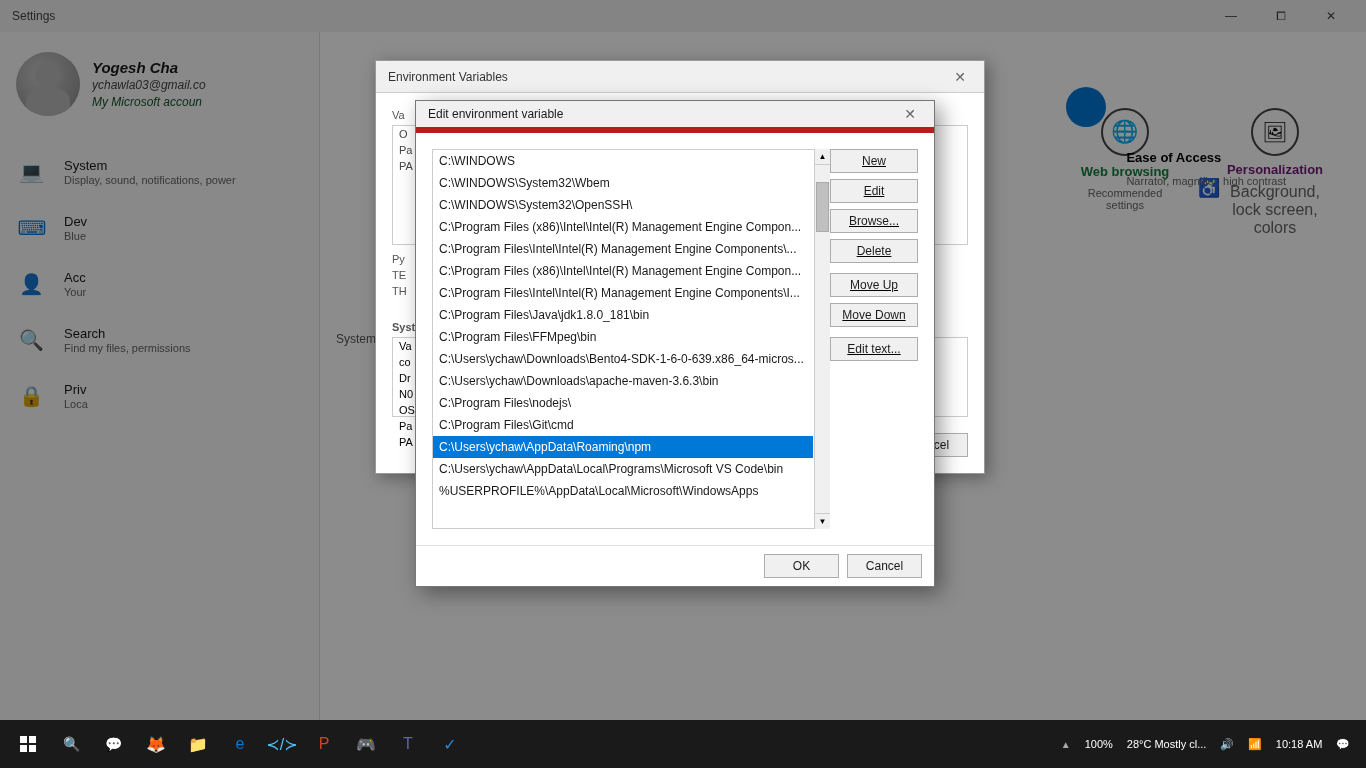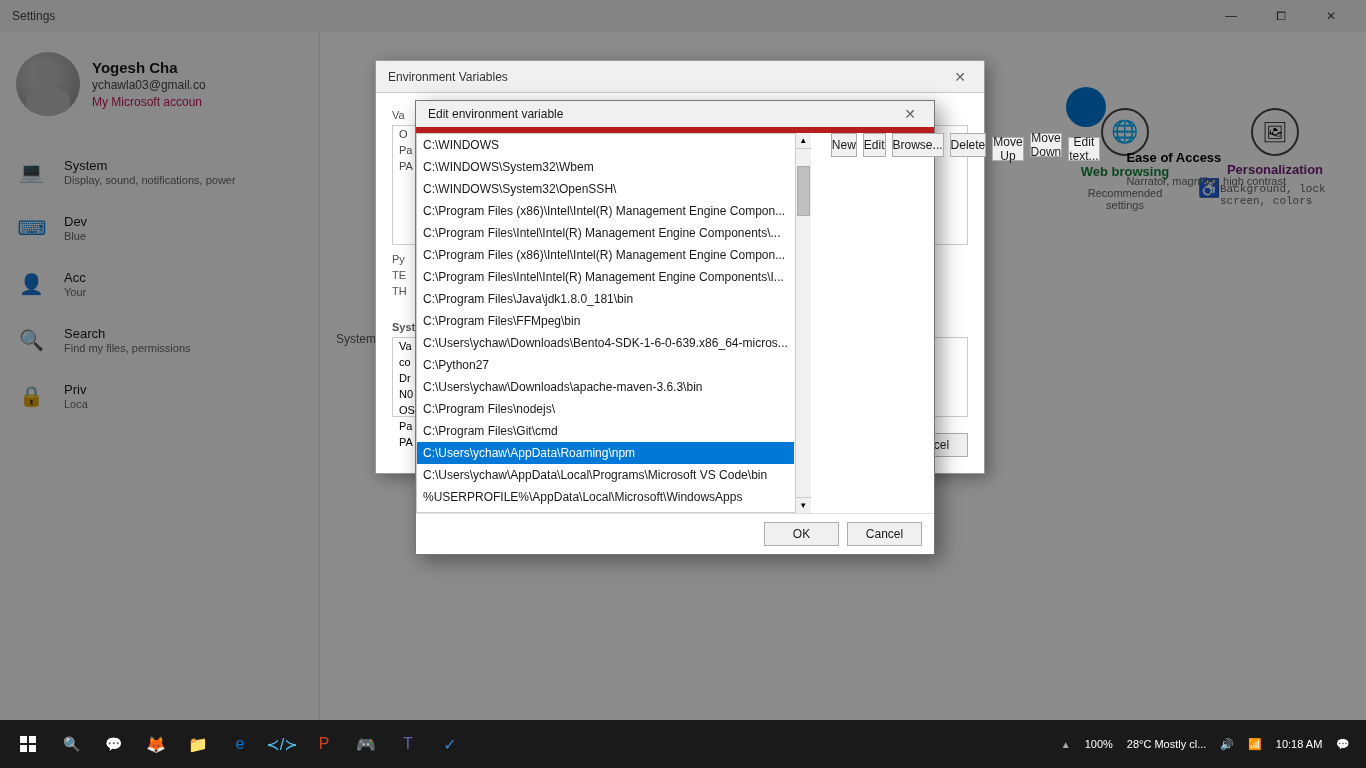--- a/index.html
+++ b/index.html
@@ -117,20 +117,21 @@
       background: #bbb;
       border-radius: 50% 50% 0 0;
       bottom: 0;
       left: 50%;
       transform: translateX(-50%);
     }
 
     .profile-info {
       flex: 1;
       min-width: 0;
+      font-style: italic;
     }
 
     .profile-name {
       font-size: 15px;
       font-weight: 600;
       color: #1a1a1a;
       white-space: nowrap;
       overflow: hidden;
       text-overflow: ellipsis;
     }
@@ -139,21 +140,21 @@
       font-size: 12px;
       color: #444;
       margin-top: 2px;
       white-space: nowrap;
       overflow: hidden;
       text-overflow: ellipsis;
     }
 
     .profile-link {
       font-size: 12px;
-      color: #be185d;
+      color: #14532d;
       margin-top: 3px;
       cursor: pointer;
     }
 
     .sidebar-nav {
       padding: 8px 0;
     }
 
     .nav-item {
       display: flex;
@@ -323,24 +324,23 @@
       justify-content: space-between;
     }
 
     .edit-dialog-title {
       font-size: 12px;
       color: #1a1a1a;
       font-weight: 400;
     }
 
     .edit-dialog-body {
-      padding: 0;
-      display: flex;
-      gap: 20px;
-      justify-content: flex-end;
+      padding: 16px;
+      display: flex;
+      gap: 0;
     }
 
     .path-list-container {
       flex: 1;
       position: relative;
     }
 
     .path-list {
       width: 100%;
       height: 380px;
@@ -360,24 +360,25 @@
       text-overflow: ellipsis;
     }
 
     .path-item.selected {
       background: #0078d7;
       color: #fff;
     }
 
     .edit-buttons {
       display: flex;
-      flex-direction: row;
+      flex-direction: column;
       gap: 6px;
       padding-top: 0;
       min-width: 88px;
+      text-decoration: underline;
     }
 
     .edit-btn {
       width: 88px;
       height: 24px;
       background: #f0f0f0;
       border: 1px solid #adadad;
       font-size: 12px;
       cursor: pointer;
       display: flex;
@@ -507,21 +508,21 @@
 
       <div class="top-right-icons" style="position:absolute; right:20px; top:60px; display:flex; gap:40px; align-items:flex-start;">
         <div class="tr-icon-group">
           <div style="width:48px; height:48px; border-radius:50%; border:2px solid #444; display:flex; align-items:center; justify-content:center; font-size:22px;">🌐</div>
           <div style="font-size:13px; font-weight:600; color:#15803d;">Web browsing</div>
           <div style="font-size:11px; color:#666; text-align:center; max-width:110px;">Recommended settings</div>
         </div>
         <div style="display:flex; flex-direction:column; align-items:center; gap:6px;">
           <div style="width:48px; height:48px; border-radius:50%; border:2px solid #444; display:flex; align-items:center; justify-content:center; font-size:20px;">🖼</div>
           <div style="font-size:13px; font-weight:600; color:#701a75;">Personalization</div>
-          <div style="font-size:11px; color:#666; max-width:110px;font-family:Liberation Mono, monospace;">Background, lock screen, colors</div>
+          <div style="font-size:16px; color:#666; text-align:center; max-width:110px;">Background, lock screen, colors</div>
         </div>
       </div>
 
       <div style="position:absolute; right: 260px; top: 55px; width:40px; height:40px; background:#0078d7; border-radius:50%;"></div>
       <div style="position:absolute; right: 145px; top: 145px; font-size:18px;">♿</div>
       <div style="position:absolute; right: 80px; top: 118px; font-size:22px;">
         <span style="font-size:13px; font-weight:600; display:block;">Ease of Access</span>
         <span style="font-size:11px; color:#666;">Narrator, magnifier, high contrast</span>
       </div>
 
@@ -580,21 +581,20 @@
       <li class="path-item">C:\WINDOWS</li>
           <li class="path-item">C:\WINDOWS\System32\Wbem</li>
           <li class="path-item">C:\WINDOWS\System32\OpenSSH\</li>
           <li class="path-item">C:\Program Files (x86)\Intel\Intel(R) Management Engine Compon...</li>
           <li class="path-item">C:\Program Files\Intel\Intel(R) Management Engine Components\...</li>
           <li class="path-item">C:\Program Files (x86)\Intel\Intel(R) Management Engine Compon...</li>
           <li class="path-item">C:\Program Files\Intel\Intel(R) Management Engine Components\I...</li>
           <li class="path-item">C:\Program Files\Java\jdk1.8.0_181\bin</li>
           <li class="path-item">C:\Program Files\FFMpeg\bin</li>
           <li class="path-item">C:\Users\ychaw\Downloads\Bento4-SDK-1-6-0-639.x86_64-micros...</li>
-          <li class="path-item">C:\Python27</li>
           <li class="path-item">C:\Users\ychaw\Downloads\apache-maven-3.6.3\bin</li>
           <li class="path-item">C:\Program Files\nodejs\</li>
           <li class="path-item">C:\Program Files\Git\cmd</li>
           <li class="path-item selected">C:\Users\ychaw\AppData\Roaming\npm</li>
           <li class="path-item">C:\Users\ychaw\AppData\Local\Programs\Microsoft VS Code\bin</li>
           <li class="path-item">%USERPROFILE%\AppData\Local\Microsoft\WindowsApps</li>
         </ul>
 
       <div style="position:absolute; right:0; top:0; width:16px; height:100%; background:#f0f0f0; border-left:1px solid #ccc; display:flex; flex-direction:column; justify-content:space-between;">
         <div style="width:15px; height:16px; background:#f0f0f0; border-bottom:1px solid #ccc; display:flex; align-items:center; justify-content:center; font-size:8px; cursor:pointer;">▲</div>

